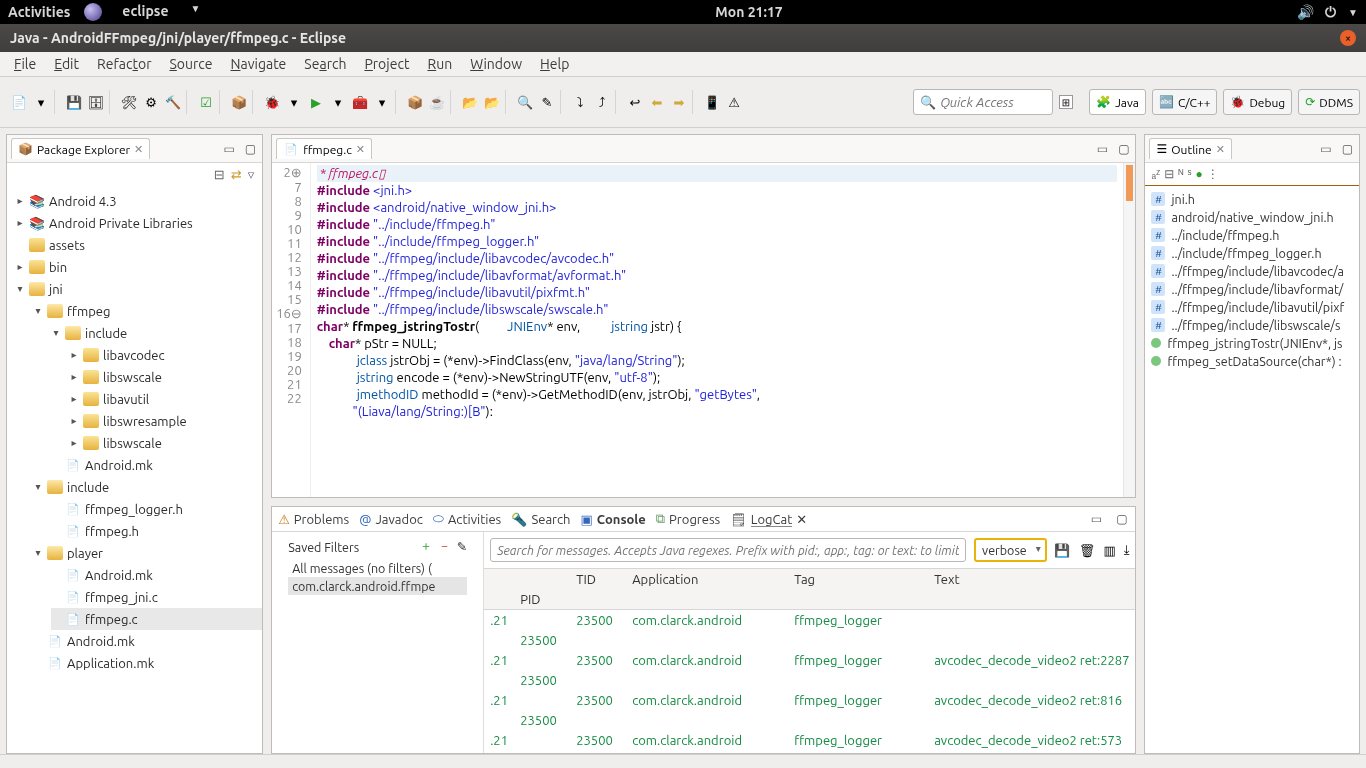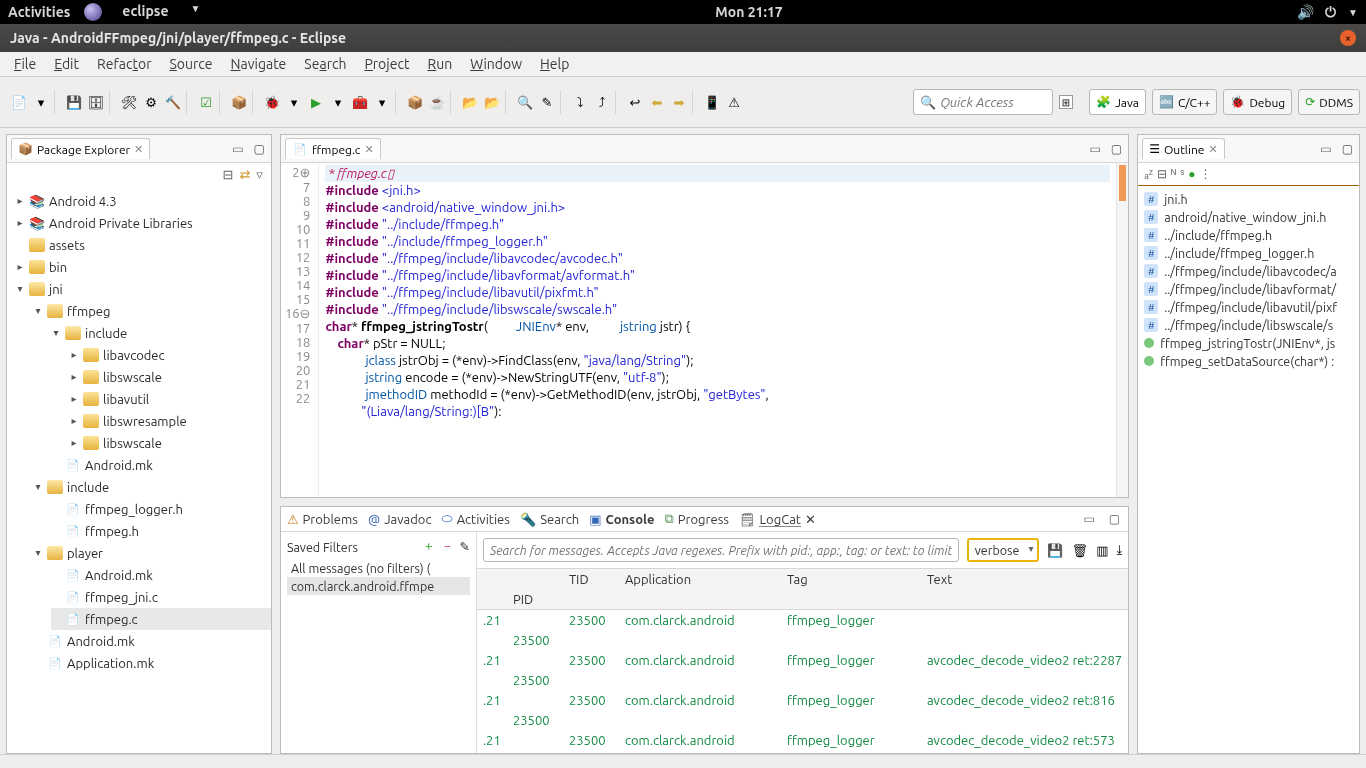--- a/index.html
+++ b/index.html
@@ -82,21 +82,21 @@
 
   
   .center-col { display: flex; flex-direction: column; flex: 1; gap: 8px; }
   .bottom-stack { height: 248px; }
   .bot-tabs { display: flex; align-items: center; gap: 10px; border-bottom: 1px solid #d6d6d6; padding: 4px 6px; font-size: 13px; color: #3c3c3c; flex-wrap: nowrap; flex-shrink: 0; }
   .bot-tab { display: flex; align-items: center; gap: 4px; cursor: pointer; }
   .bot-tab.active { font-weight: 400; }
   .bot-tab.active .lbl { border-bottom: 1px solid #888; }
   
   .logcat-body { flex: 1; display: flex; overflow: hidden; }
-  .filters { width: 196px; border-right: 1px solid #ddd; padding: 6px 6px; font-size: 12.5px; color: #333; }
+  .filters { width: 212px; border-right: 1px solid #ddd; padding: 6px 16px; font-size: 12.5px; color: #333; }
   .filters .hdr { display: flex; align-items: center; gap: 6px; margin-bottom: 4px; }
   .filters .hdr .lbl { font-weight: 400; flex: 1; }
   .filters .sel-row { background: #e5e5e5; padding: 2px 4px; }
   .log-main { flex: 1; display: flex; flex-direction: column; overflow: hidden; }
   .log-toolbar { display: flex; align-items: center; gap: 8px; padding: 6px; flex-shrink: 0; }
   .log-search { flex: 1; border: 1px solid #b7b7b7; border-radius: 3px; padding: 4px 6px; font-size: 12.5px; color: #9a9a9a; font-style: italic; background: #fff; }
   .log-level { border: 2px solid #eab308; border-radius: 3px; padding: 3px 18px 3px 6px; font-size: 12.5px; background: #fff; color: #333; position: relative; }
   .log-level:after { content: "▾"; position: absolute; right: 4px; top: 3px; font-size: 10px; color: #666; }
   .log-table { flex: 1; overflow: hidden; font-family: "DejaVu Sans Mono","Liberation Mono",monospace; font-size: 13px; }
   .log-head { display: flex; border-top: 1px solid #d6d6d6; border-bottom: 1px solid #d6d6d6; background: #f5f4f2; font-family: "Ubuntu",sans-serif; font-size: 13px; color: #333; }

